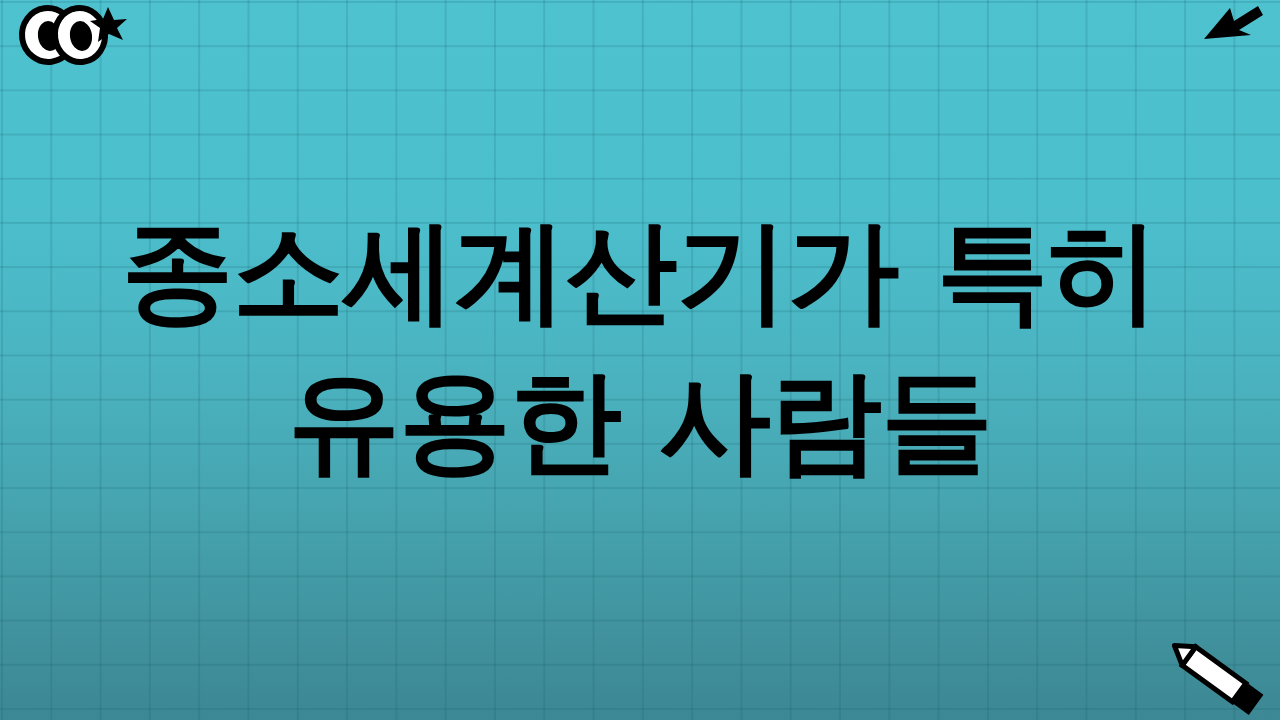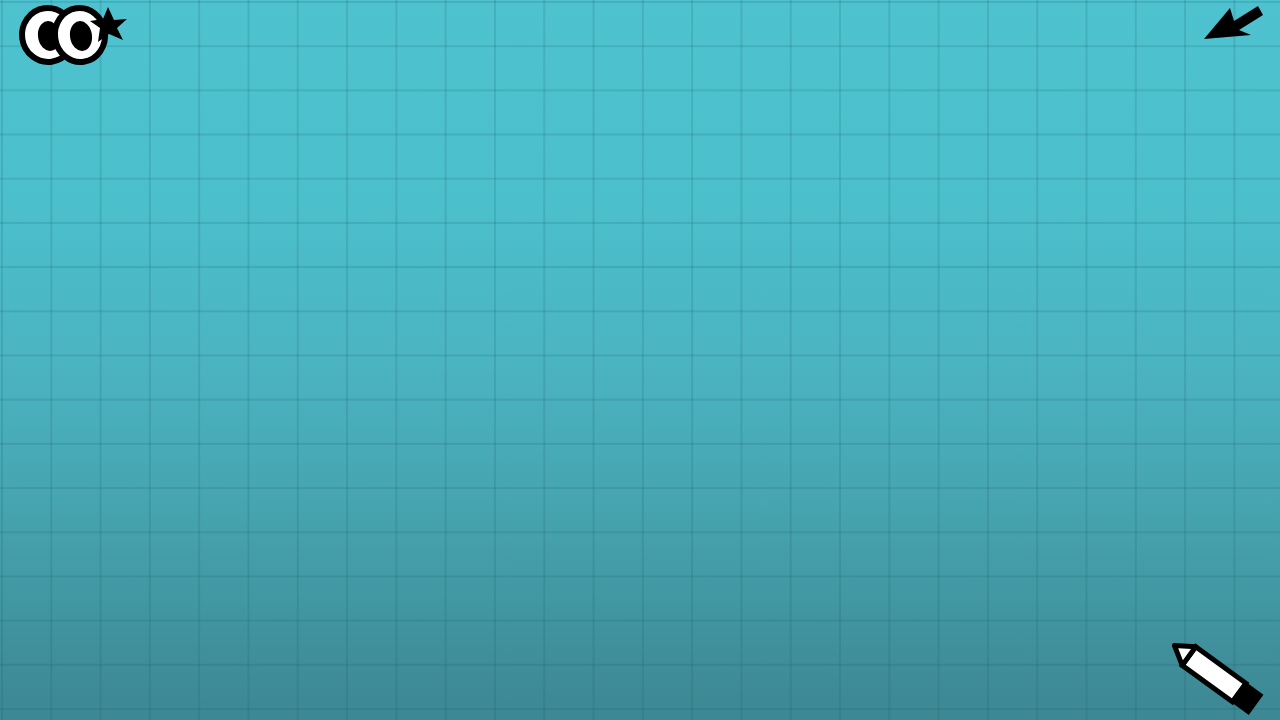--- a/index.html
+++ b/index.html
@@ -114,15 +114,17 @@
     <svg viewBox="0 0 104 76" width="104" height="76">
       <g transform="rotate(36 52 38)">
         <rect x="14" y="27" width="62" height="23" fill="#ffffff" stroke="#000000" stroke-width="5"></rect>
         <path d="M14 27 L-4 38.5 L14 50 Z" fill="#ffffff" stroke="#000000" stroke-width="5" stroke-linejoin="round"></path>
         <rect x="75" y="26" width="22" height="25" fill="#000000"></rect>
       </g>
     </svg>
   </div>
 
   <div id="headline-block">
+    <span class="headline-line">종소세계산기가 특히</span>
+    <span class="headline-line">유용한 사람들</span>
   </div>
 
 </div>
 
 </body></html>

